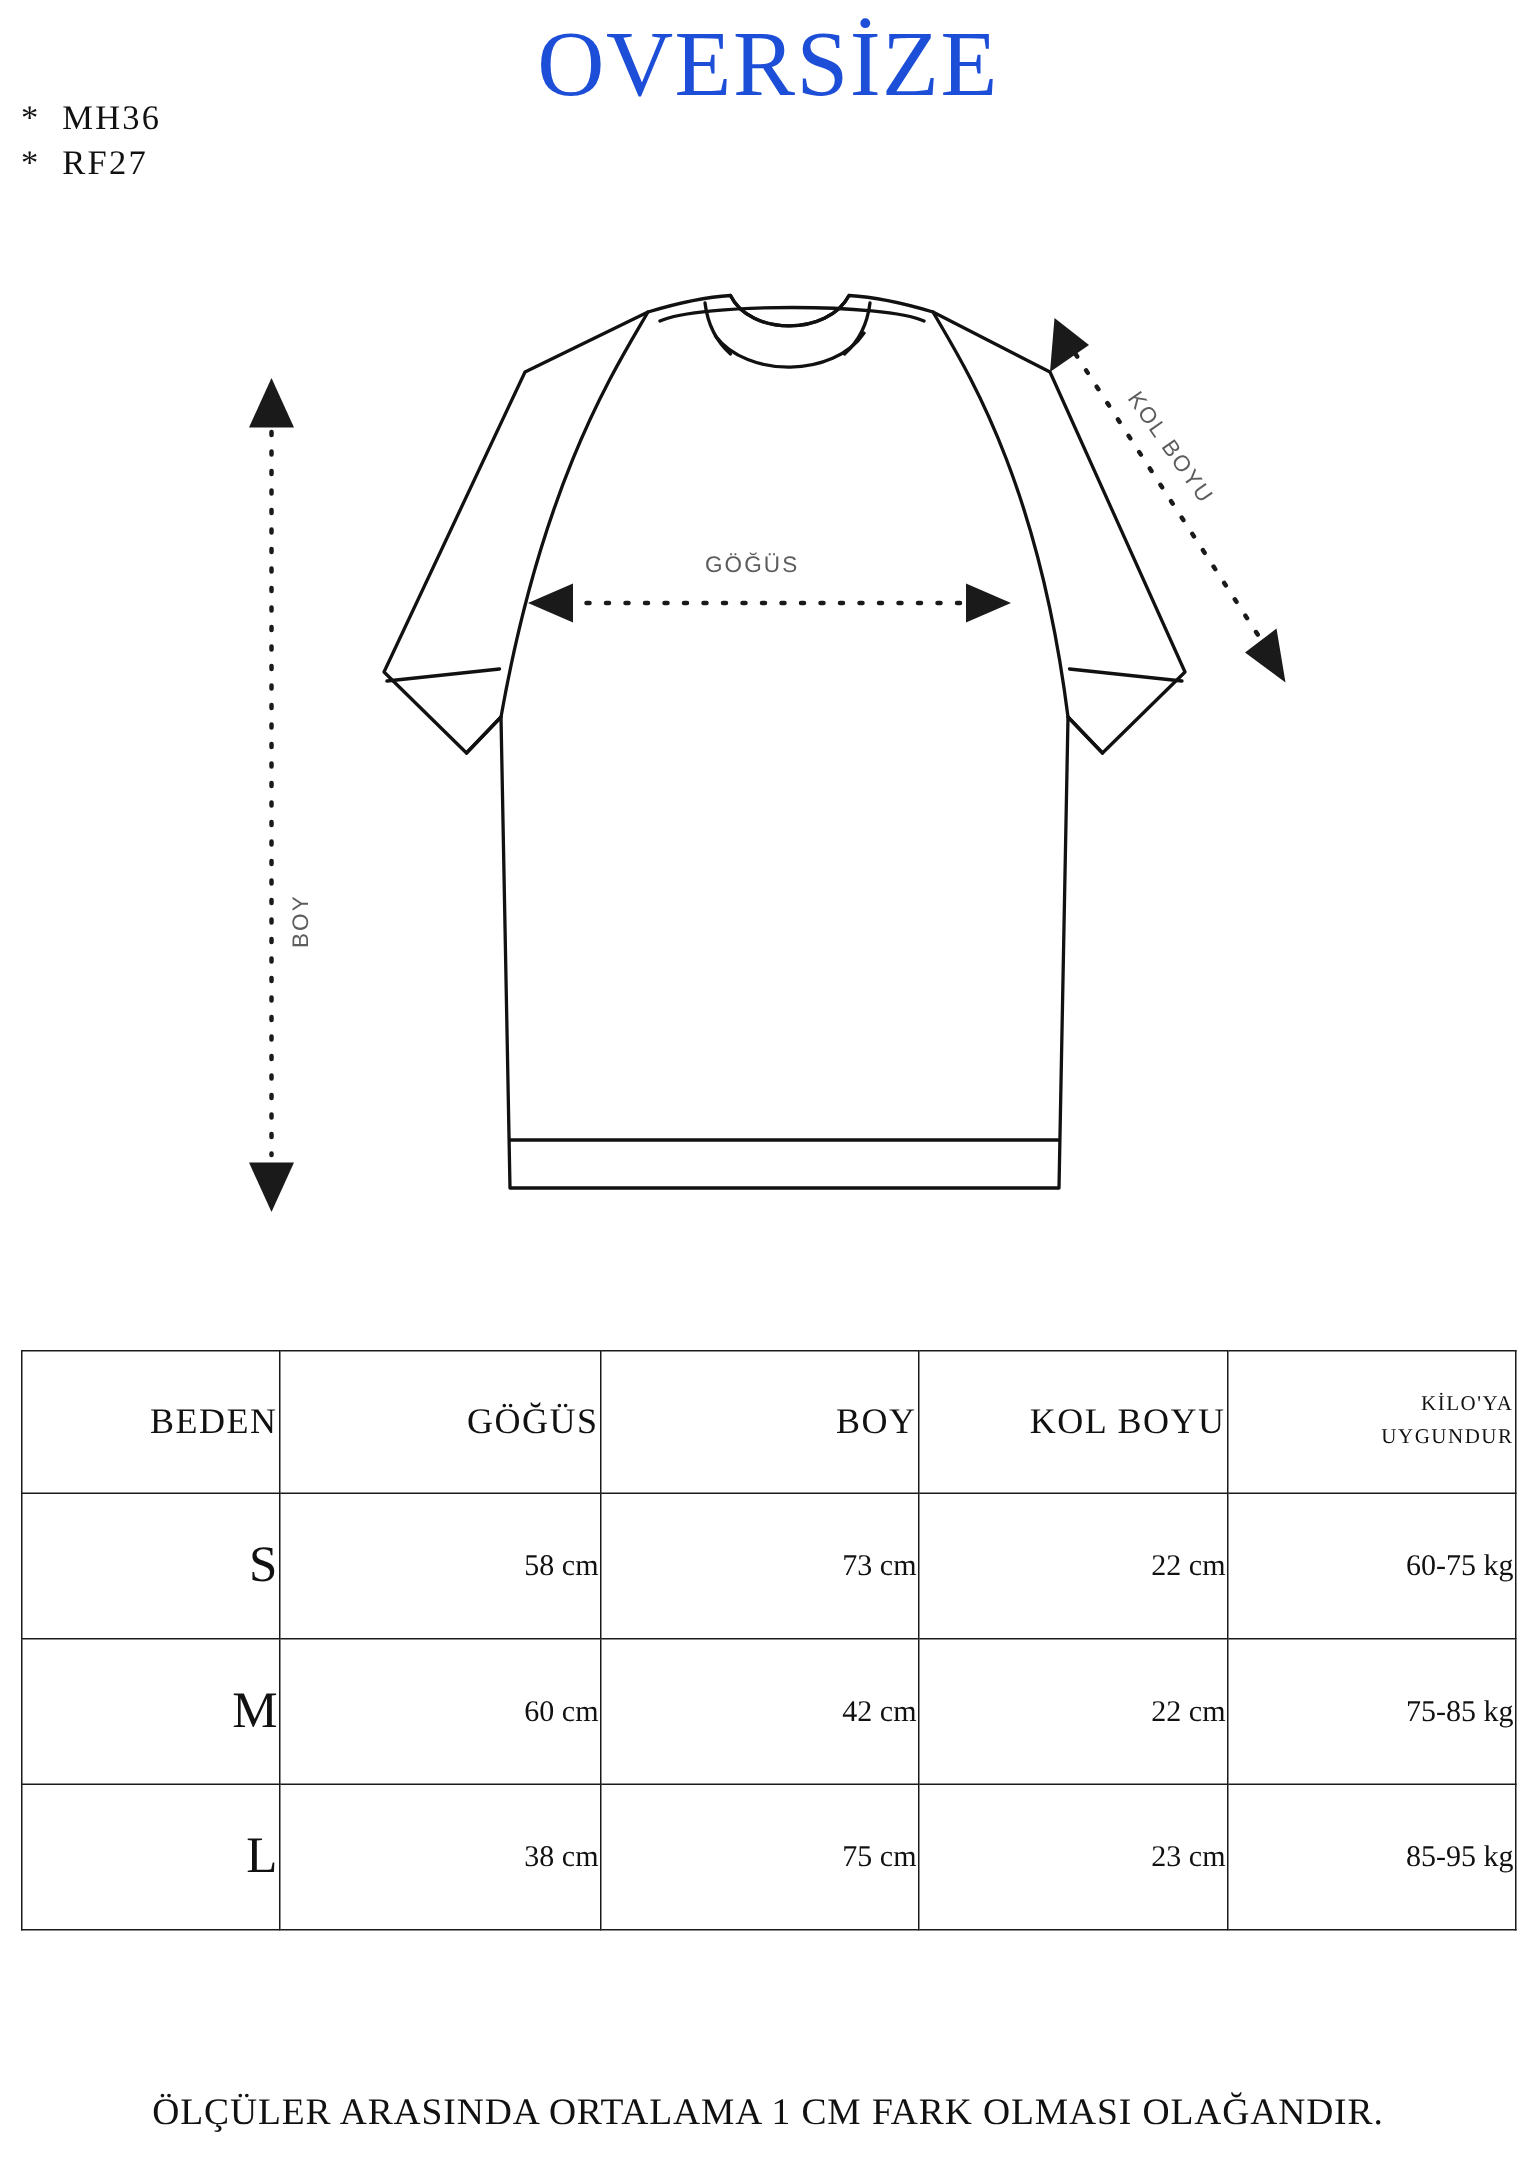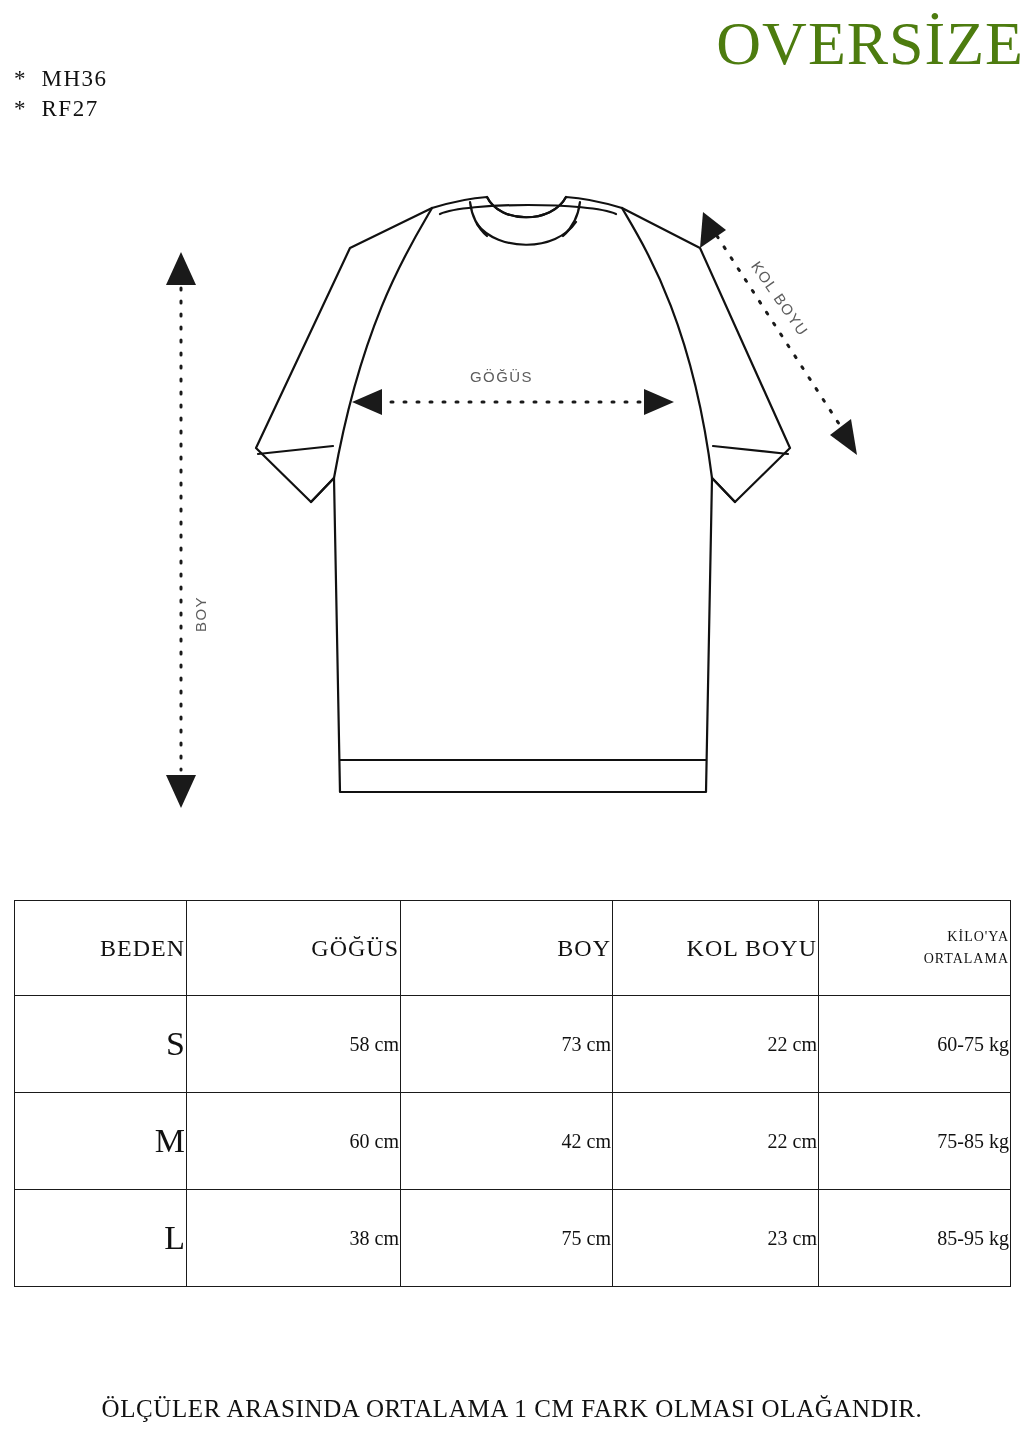--- a/index.html
+++ b/index.html
@@ -28,26 +28,26 @@
     color: #111;
     margin-top: 46px;
   }
   .codes div { white-space: pre; }
 
   .title {
     position: absolute;
     top: 8px;
     left: 0;
     width: 1024px;
-    text-align: right;
+    text-align: center;
     font-family: "Liberation Serif", serif;
     font-size: 62px;
     font-weight: 400;
     letter-spacing: 1px;
-    color: #4d7c0f;
+    color: #1d4ed8;
   }
 
   
   .illustration {
     position: absolute;
     top: 180px;
     left: 0;
     width: 1024px;
     height: 710px;
   }
@@ -205,21 +205,21 @@
         <col class="c5">
     </colgroup>
     <thead>
       <tr>
         <th>BEDEN</th>
         <th>GÖĞÜS</th>
         <th>BOY</th>
         <th>KOL BOYU</th>
         <th class="th-kilo">
           <span>KİLO'YA</span><br>
-          <span>ORTALAMA</span>
+          <span>UYGUNDUR</span>
         </th>
       </tr>
     </thead>
     <tbody>
       <tr>
         <td class="beden-cell">S</td>
         <td>58 cm</td>
         <td>73 cm</td>
         <td>22  cm</td>
         <td>60-75 kg</td>

